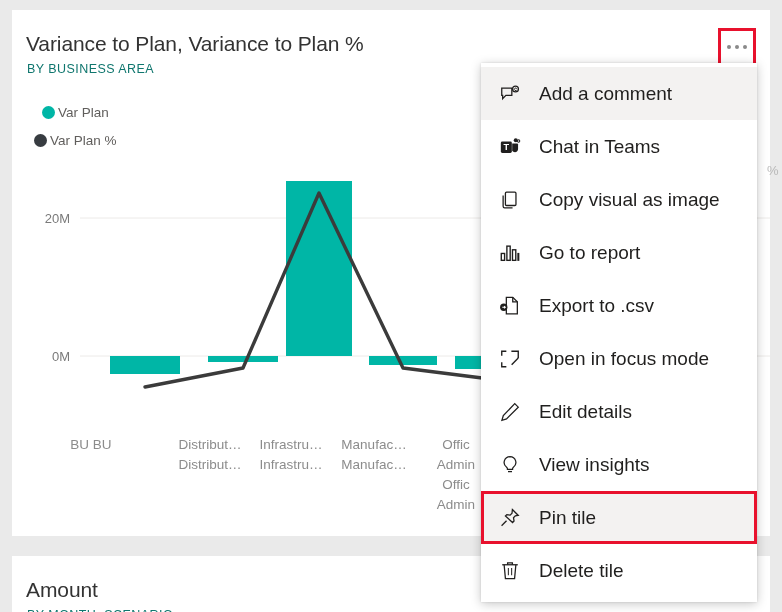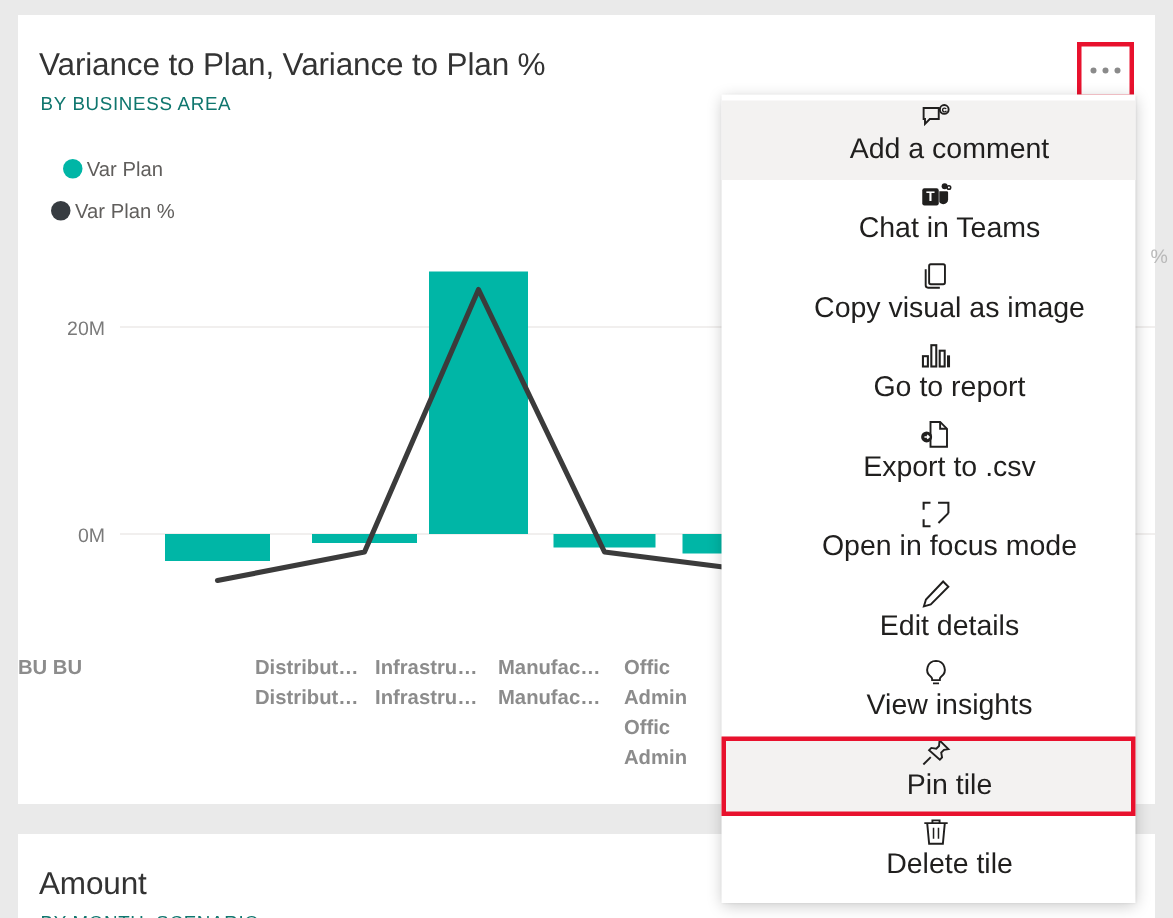--- a/index.html
+++ b/index.html
@@ -119,25 +119,25 @@
 
   #x-axis-labels {
     position: absolute;
     left: 0;
     top: 425px;
     width: 758px;
     height: 95px;
     display: flex;
   }
   .cat-col {
+    text-align: center;
     font-size: 13.5px;
     color: #8c8c8c;
     line-height: 20px;
     white-space: nowrap;
-    font-weight: bold;
   }
 
   
   #context-menu {
     position: absolute;
     left: 481px;
     top: 63px;
     width: 276px;
     background: #ffffff;
     box-shadow: 0 2px 10px rgba(0,0,0,0.22), 0 0 2px rgba(0,0,0,0.12);
@@ -146,21 +146,20 @@
     box-sizing: border-box;
   }
   .menu-item {
     height: 53px;
     display: flex;
     align-items: center;
     padding-left: 18px;
     box-sizing: border-box;
     cursor: pointer;
     position: relative;
-    flex-direction: column;
   }
   .menu-item.hovered { background: #f3f2f1; }
   .menu-item .mi-icon {
     width: 30px;
     flex: none;
     display: flex;
     align-items: center;
     justify-content: flex-start;
     color: #201f1e;
   }

